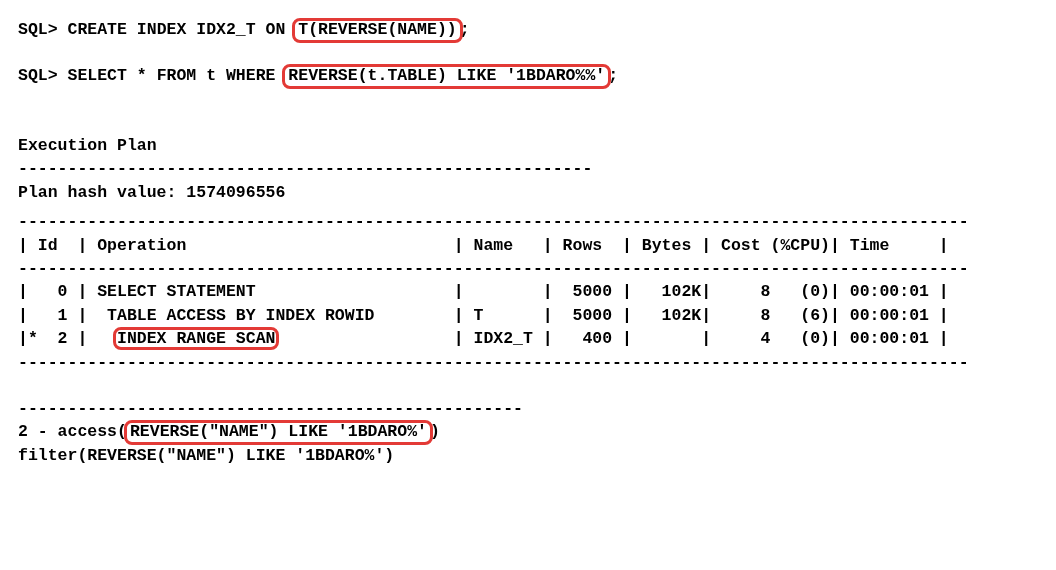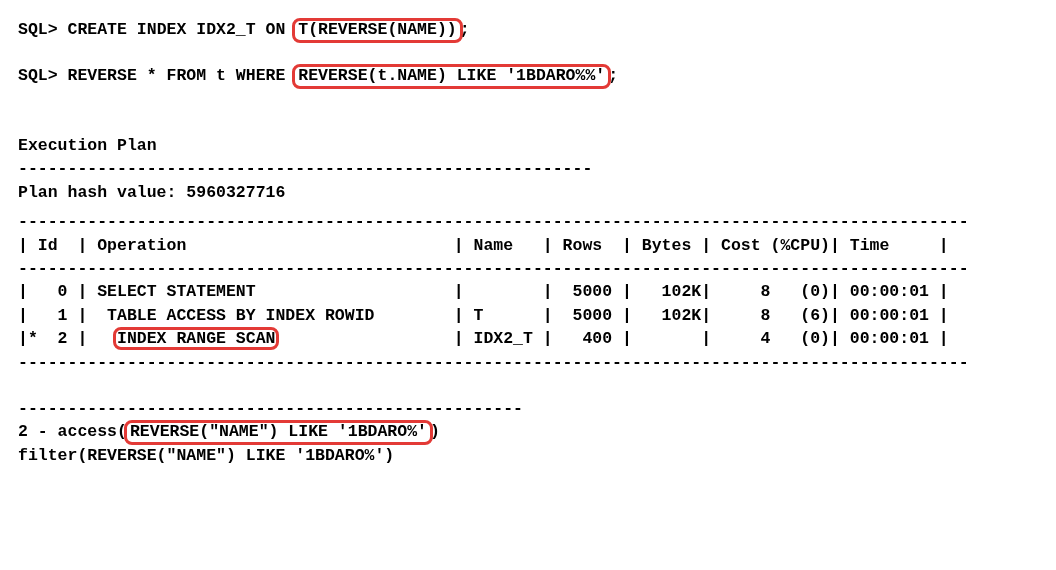--- a/index.html
+++ b/index.html
@@ -54,33 +54,33 @@
 
   
   <div>
     <span>SQL&gt; </span><span>CREATE INDEX IDX2_T ON </span><span class="hl">T(REVERSE(NAME))</span><span>;</span>
   </div>
 
   <div class="spacer"></div>
 
   
   <div>
-    <span>SQL&gt; </span><span>REVERSE * FROM t WHERE </span><span class="hl">REVERSE(t.NAME) LIKE '1BDARO%%'</span><span>;</span>
+    <span>SQL&gt; </span><span>SELECT * FROM t WHERE </span><span class="hl">REVERSE(t.TABLE) LIKE '1BDARO%%'</span><span>;</span>
   </div>
 
   <div class="spacer"></div>
 
   
 
   <div class="spacer"></div>
 
   
   <div>Execution Plan</div>
   <div>----------------------------------------------------------</div>
-  <div>Plan hash value: 5960327716</div>
+  <div>Plan hash value: 1574096556</div>
 
   <div class="spacer-sm"></div>
 
   
   <div class="planwrap">
     <pre class="plan"><span>------------------------------------------------------------------------------------------------</span>
 <span>| Id  | Operation                           | Name   | Rows  | Bytes | Cost (%CPU)| Time     |</span>
 <span>------------------------------------------------------------------------------------------------</span>
 <span>|   0 | SELECT STATEMENT                    |        |  5000 |   102K|     8   (0)| 00:00:01 |</span>
 <span>|   1 |  TABLE ACCESS BY INDEX ROWID        | T      |  5000 |   102K|     8   (6)| 00:00:01 |</span>

